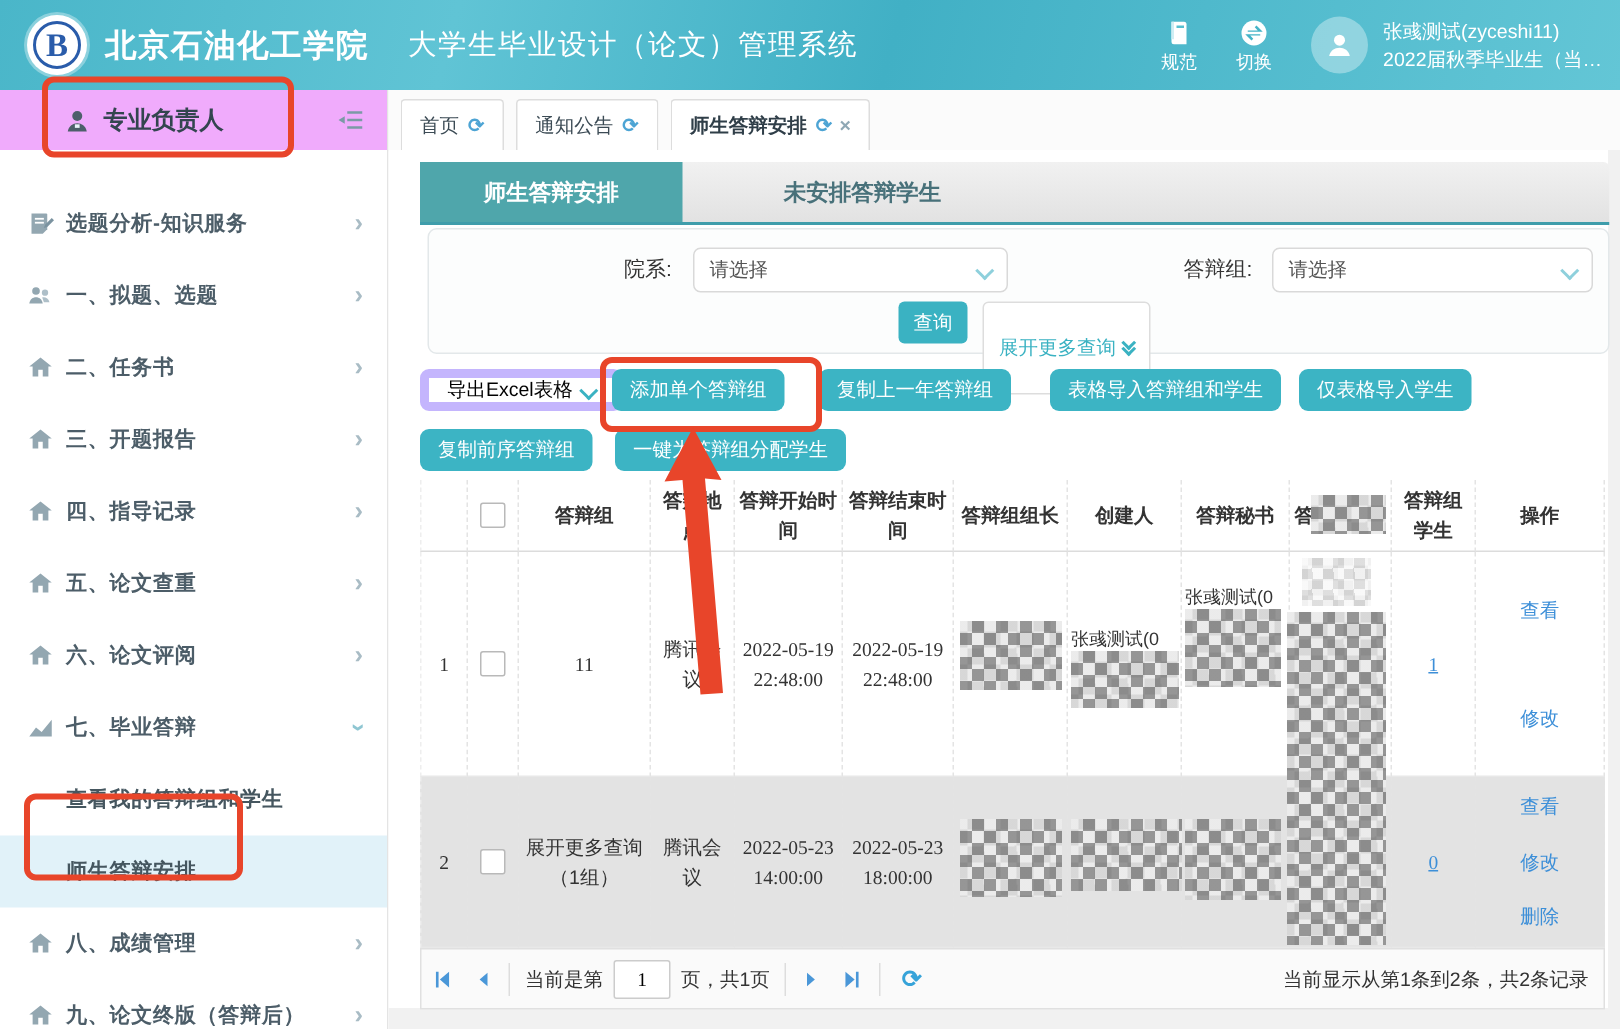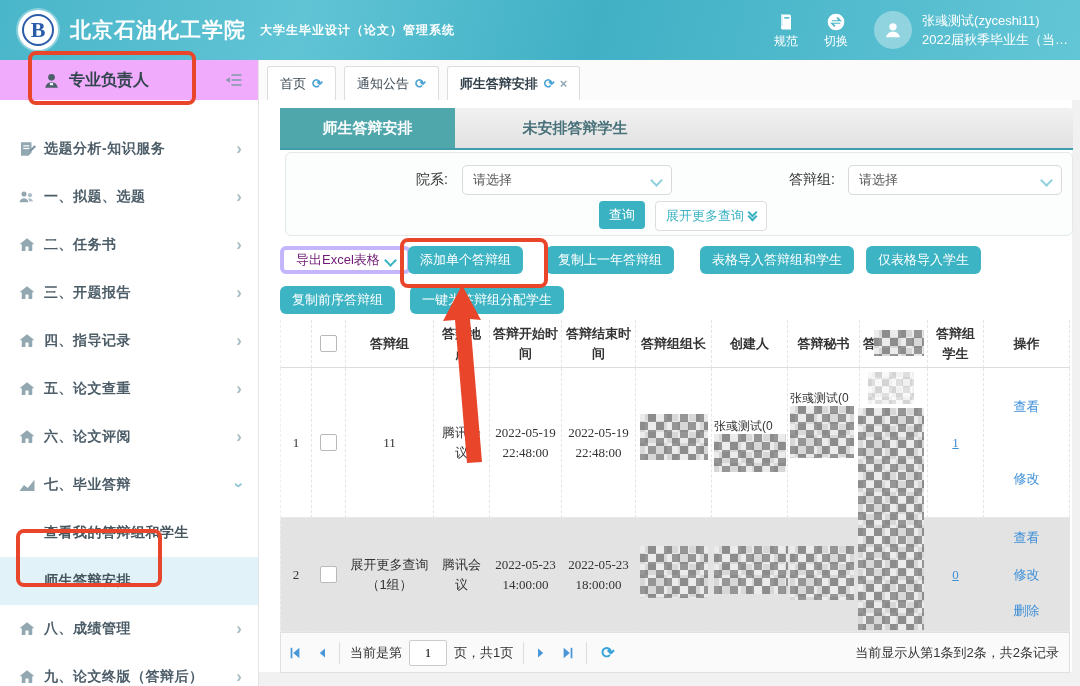--- a/index.html
+++ b/index.html
@@ -6,21 +6,21 @@
   #app{position:relative;width:1080px;height:686px;overflow:hidden;
        font-family:"Liberation Sans",sans-serif;color:#333;background:#fff;}
   
   .hdr{position:absolute;left:0;top:0;width:1080px;height:60px;
        background:linear-gradient(105deg,#4ab6c9 0%,#60c4d5 28%,#41b0c5 55%,#63c6d6 100%);
        display:flex;align-items:center;}
   .hdr .logo{width:40px;height:40px;border-radius:50%;background:#fff;margin-left:18px;
        display:flex;align-items:center;justify-content:center;box-shadow:0 0 0 2px rgba(255,255,255,.35);}
   .hdr .logo b{font-family:"Liberation Serif",serif;color:#2a5caa;font-size:22px;border:2px solid #2a5caa;border-radius:50%;width:28px;height:28px;display:flex;align-items:center;justify-content:center;}
   .school{color:#fff;font-size:21px;font-weight:bold;margin-left:12px;letter-spacing:1px;}
-  .system{color:#fff;font-size:12px;font-weight:bold;margin-left:14px;letter-spacing:1px;}
+  .system{color:#fff;font-size:19px;font-weight:normal;margin-left:26px;letter-spacing:1px;}
   .hdr-right{position:absolute;right:12px;top:0;height:60px;display:flex;align-items:center;}
   .hdr-ic{display:flex;flex-direction:column;align-items:center;color:#fff;font-size:12px;
        margin-right:26px;cursor:pointer;line-height:1.1;}
   .hdr-ic svg{margin-bottom:3px;}
   .avatar{width:38px;height:38px;border-radius:50%;background:rgba(255,255,255,.35);
        display:flex;align-items:center;justify-content:center;margin-right:10px;}
   .user-meta{color:#fff;font-size:13px;line-height:1.5;max-width:175px;white-space:nowrap;}
   
   .sidebar{position:absolute;left:0;top:60px;width:258px;height:626px;background:#fff;
        border-right:1px solid #e4e4e4;}
@@ -65,28 +65,28 @@
        border-radius:5px;display:flex;align-items:center;padding:0 10px;font-size:13px;
        color:#555;cursor:pointer;box-sizing:border-box;}
   .fsel .chev{position:absolute;right:10px;top:10px;color:#8ed0dc;}
   .chev{display:inline-block;width:7px;height:7px;border-right:2px solid currentColor;
        border-bottom:2px solid currentColor;transform:rotate(45deg);}
   .frow2{position:absolute;left:0;top:48px;width:100%;height:28px;}
   .btn-query{position:absolute;left:313px;top:0;width:46px;height:28px;background:#3ab2c2;
        color:#fff;font-size:13px;border:none;border-radius:4px;cursor:pointer;}
   .btn-expand{position:absolute;left:369px;top:0;height:28px;background:#fff;color:#3ab2c2;
        font-size:13px;border:1px solid #ddd;border-radius:4px;cursor:pointer;
-       display:flex;align-items:center;padding:0 10px;}
+       display:flex;align-items:center;padding:16px 10px;}
   .dbl{display:inline-flex;flex-direction:column;margin-left:5px;}
   .dbl .chev{width:5px;height:5px;margin-top:-3px;color:#3ab2c2;}
   
   .tbtn{position:absolute;height:28px;border-radius:6px;font-size:13px;cursor:pointer;
        display:flex;align-items:center;padding:0 12px;box-sizing:border-box;white-space:nowrap;}
   .tbtn.fill{background:#3cb4c4;color:#fff;border:none;}
-  .tbtn.line{background:#fff;color:#701a75;border:4px solid #c4b5fd;}
+  .tbtn.line{background:#fff;color:#000000;border:6px solid #c4b5fd;}
   .tbtn.line .chev{color:#3ab2c2;margin-left:6px;}
   
   .tblwrap{position:absolute;left:21px;top:220px;width:790px;height:352px;}
   .tbl{display:grid;grid-template-columns:32px 34px 88px 56px 72px 74px 76px 76px 72px 68px 56px 86px;
        grid-template-rows:48px 150px 114px;width:790px;}
   .tr{display:contents;}
   .tbl .td{border-right:1px dashed #e4e4e4;border-bottom:1px solid #e8e8e8;
        display:flex;align-items:center;justify-content:center;text-align:center;
        font-size:13px;color:#333;padding:2px 3px;box-sizing:border-box;line-height:1.5;}
   .tbl .td:first-child{border-left:1px dashed #eee;}

